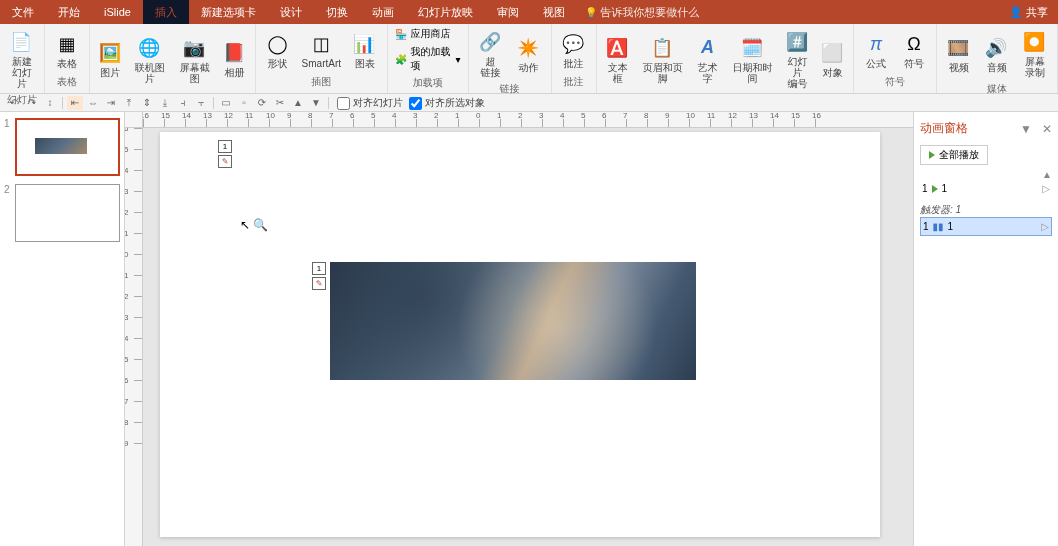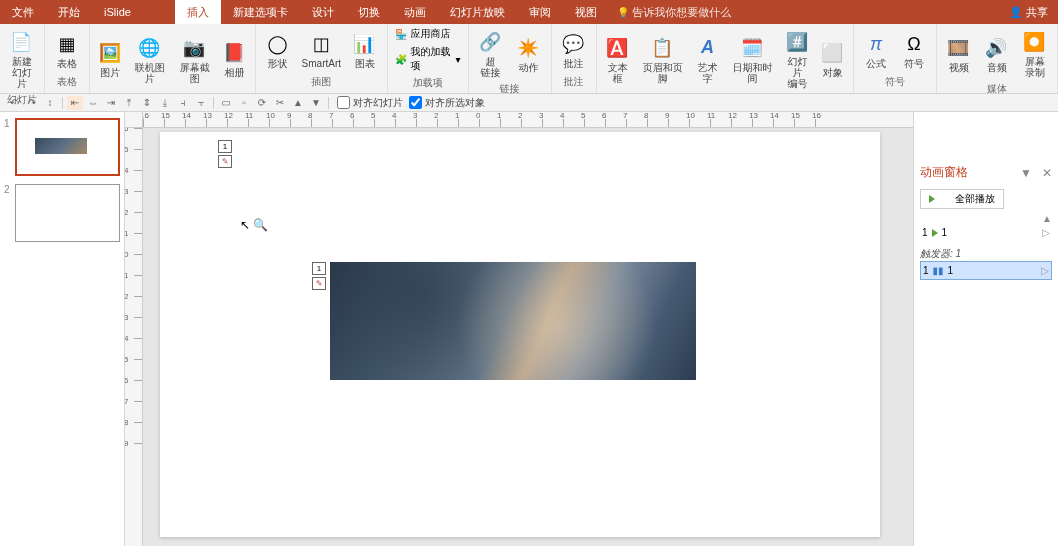--- a/index.html
+++ b/index.html
@@ -1,38 +1,38 @@
 <!DOCTYPE html>
 <html><head>
   <meta charset="utf-8">
   <style>
     * { margin: 0; padding: 0; box-sizing: border-box; font-family: "Microsoft YaHei", sans-serif; }
     body { width: 1058px; height: 546px; background: #fff; overflow: hidden; font-size: 11px; }
     
     .tab-bar { height: 24px; background: #b7472a; display: flex; align-items: center; color: #fff; }
     .tab-item { padding: 0 12px; height: 100%; display: flex; align-items: center; cursor: pointer; font-size: 11px; }
-    .tab-item.active { background: #ffffff; color: #b7472a; margin-left: 32px; }
+    .tab-item.active { background: #0f172a; color: #b7472a; }
     .tell-me { margin-left: 8px; display: flex; align-items: center; opacity: 0.85; font-size: 11px; }
     .tell-me::before { content: "💡"; font-size: 10px; margin-right: 3px; }
     .share { margin-left: auto; padding: 0 10px; font-size: 11px; }
     
     .ribbon { height: 70px; background: #f3f3f3; border-bottom: 1px solid #d4d4d4; display: flex; }
     .ribbon-group { border-right: 1px solid #e0e0e0; display: flex; flex-direction: column; padding: 2px 4px; }
     .ribbon-group-content { flex: 1; display: flex; align-items: center; gap: 2px; }
     .ribbon-group-label { text-align: center; font-size: 10px; color: #666; padding: 2px 0; }
     .ribbon-btn { display: flex; flex-direction: column; align-items: center; justify-content: center; padding: 2px 4px; cursor: pointer; min-width: 28px; }
     .ribbon-btn-icon { width: 28px; height: 28px; display: flex; align-items: center; justify-content: center; font-size: 18px; }
     .ribbon-btn-label { font-size: 10px; color: #444; text-align: center; line-height: 1.1; }
     .ribbon-small-btn { padding: 1px 3px; font-size: 10px; cursor: pointer; display: flex; align-items: center; gap: 3px; }
     .ribbon-col { display: flex; flex-direction: column; gap: 2px; }
     
     .qat { height: 18px; background: #f3f3f3; border-bottom: 1px solid #d4d4d4; display: flex; align-items: center; padding: 0 6px; gap: 2px; font-size: 10px; }
     .qat-btn { width: 16px; height: 14px; display: flex; align-items: center; justify-content: center; cursor: pointer; color: #666; font-size: 10px; }
     .qat-sep { width: 1px; height: 12px; background: #ccc; margin: 0 2px; }
-    .qat-check { display: flex; align-items: flex-start; gap: 3px; font-size: 10px; color: #444; margin-left: 4px; }
+    .qat-check { display: flex; align-items: flex-end; gap: 3px; font-size: 10px; color: #444; margin-left: 4px; }
     
     .workspace { display: flex; height: 434px; position: relative; }
     
     .slide-panel { width: 125px; background: #fff; border-right: 1px solid #d4d4d4; padding: 6px 4px; overflow: hidden; }
     .slide-thumb { margin-bottom: 8px; display: flex; gap: 3px; }
     .slide-num { font-size: 10px; color: #888; width: 8px; }
     .slide-box { flex: 1; height: 58px; background: #fff; border: 1px solid #999; position: relative; }
     .slide-box.active { border: 2px solid #c43e1c; }
     .slide-box .mini-img { position: absolute; top: 18px; left: 18px; width: 52px; height: 16px; background: linear-gradient(135deg,#3a4a5c,#5a6f85,#a58968); }
     
@@ -46,22 +46,22 @@
     .ruler-corner { position: absolute; top: 0; left: 0; width: 18px; height: 16px; background: #f5f5f5; border-right: 1px solid #ccc; border-bottom: 1px solid #ccc; }
     .slide-canvas { position: absolute; top: 20px; left: 35px; width: 720px; height: 405px; background: #fff; box-shadow: 0 1px 4px rgba(0,0,0,0.2); }
     .canvas-image { position: absolute; top: 130px; left: 170px; width: 366px; height: 118px; background: linear-gradient(115deg,#2b3848 0%,#3f5468 20%,#54687c 35%,#6a7d90 48%,#b5a088 58%,#7c8a9c 70%,#455a72 85%,#2d3d50 100%); }
     .canvas-image::before { content:""; position:absolute; inset:0; background: radial-gradient(circle at 62% 55%, rgba(230,210,180,0.55), transparent 42%), radial-gradient(circle at 25% 30%, rgba(40,55,75,0.6), transparent 45%); }
     .badge-col { position: absolute; top: 130px; left: 152px; display: flex; flex-direction: column; gap: 2px; }
     .badge { width: 14px; height: 13px; background:#fff; border:1px solid #666; font-size:8px; display:flex; align-items:center; justify-content:center; }
     .badge-col2 { position: absolute; top: 8px; left: 58px; display: flex; flex-direction: column; gap: 2px; }
     .cursor-icon { position: absolute; top: 86px; left: 80px; font-size: 12px; }
     
     .anim-pane { width: 145px; border-left: 1px solid #d4d4d4; background: #fff; padding: 4px 6px; font-size: 11px; }
-    .anim-title { color: #c43e1c; font-size: 12px; display: flex; justify-content: space-between; align-items: center; padding: 4px 0; margin-top: 44px; }
-    .anim-btn { border: 1px solid #ccc; padding: 2px 8px; font-size: 10px; display: inline-flex; align-items: center; gap: 20px; margin: 4px 0; cursor: pointer; }
+    .anim-title { color: #c43e1c; font-size: 12px; display: flex; justify-content: space-between; align-items: center; padding: 4px 0; }
+    .anim-btn { border: 1px solid #ccc; padding: 2px 8px; font-size: 10px; display: inline-flex; align-items: center; gap: 4px; margin: 4px 0; cursor: pointer; }
     .anim-item { display: flex; align-items: center; gap: 4px; padding: 3px 2px; font-size: 10px; }
     .anim-item.selected { background: #d0e4ff; border: 1px solid #7da9d8; }
     .anim-trigger { font-size: 10px; color: #555; margin-top: 6px; font-style: italic; }
     .anim-play-icon { width: 0; height: 0; border-left: 6px solid #5a9e3e; border-top: 4px solid transparent; border-bottom: 4px solid transparent; display: inline-block; }
     .anim-arrow { color: #888; font-size: 10px; }
   </style>
 </head>
 <body>
 
 <div class="tab-bar">

